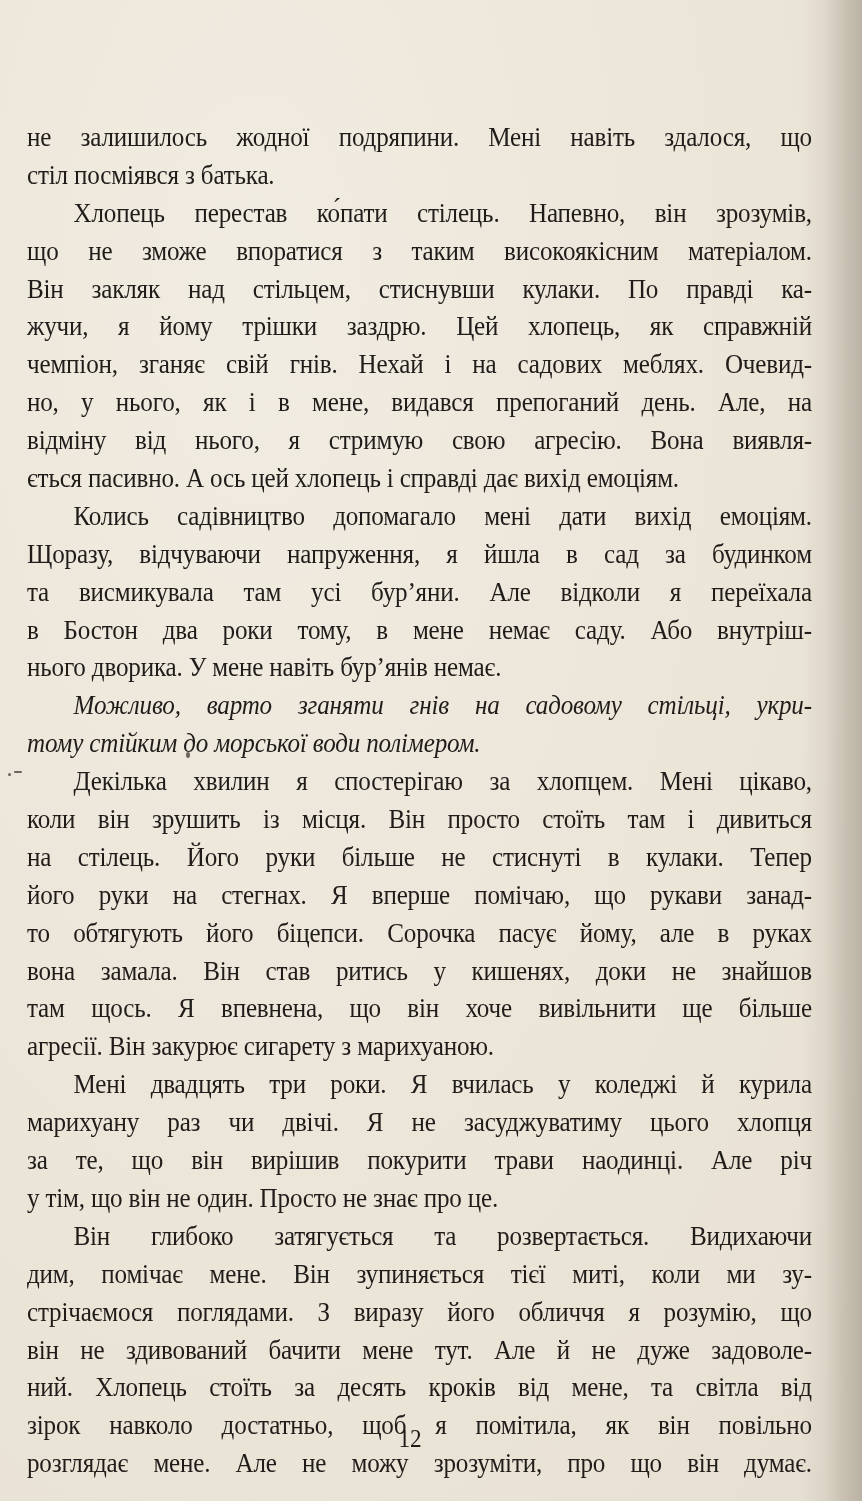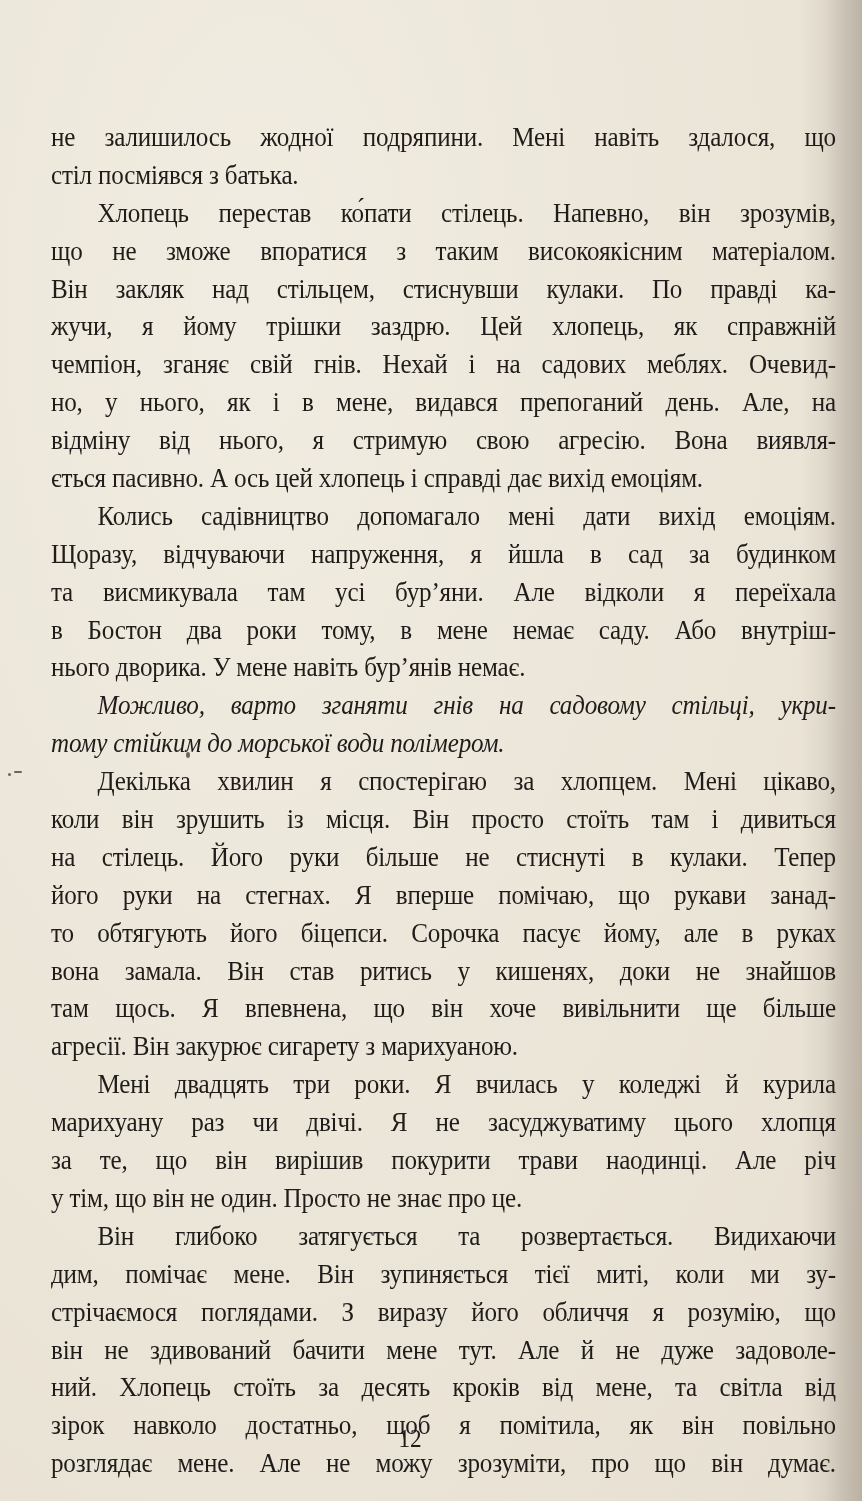--- a/index.html
+++ b/index.html
@@ -20,21 +20,20 @@
         linear-gradient(90deg, rgba(0,0,0,0) 0px, rgba(0,0,0,0) 800px, rgba(120,110,95,0.10) 825px, rgba(140,130,115,0.35) 845px, rgba(150,140,125,0.55) 862px),
         radial-gradient(ellipse at 30% 20%, #f1ece1 0%, #ebe5d8 60%, #e6dfd1 100%);
       font-family: "Liberation Serif", "DejaVu Serif", serif;
       color: #1f1c1a;
     }
     .text-block {
       position: absolute;
       left: 27px;
       top: 119px;
       width: 785px;
-      margin-left: 24px;
     }
     .line {
       display: block;
       height: 37.9px;
       line-height: 37.9px;
       font-size: 27px;
       white-space: nowrap;
       transform: scaleX(0.93);
       transform-origin: left center;
       width: 844px;

